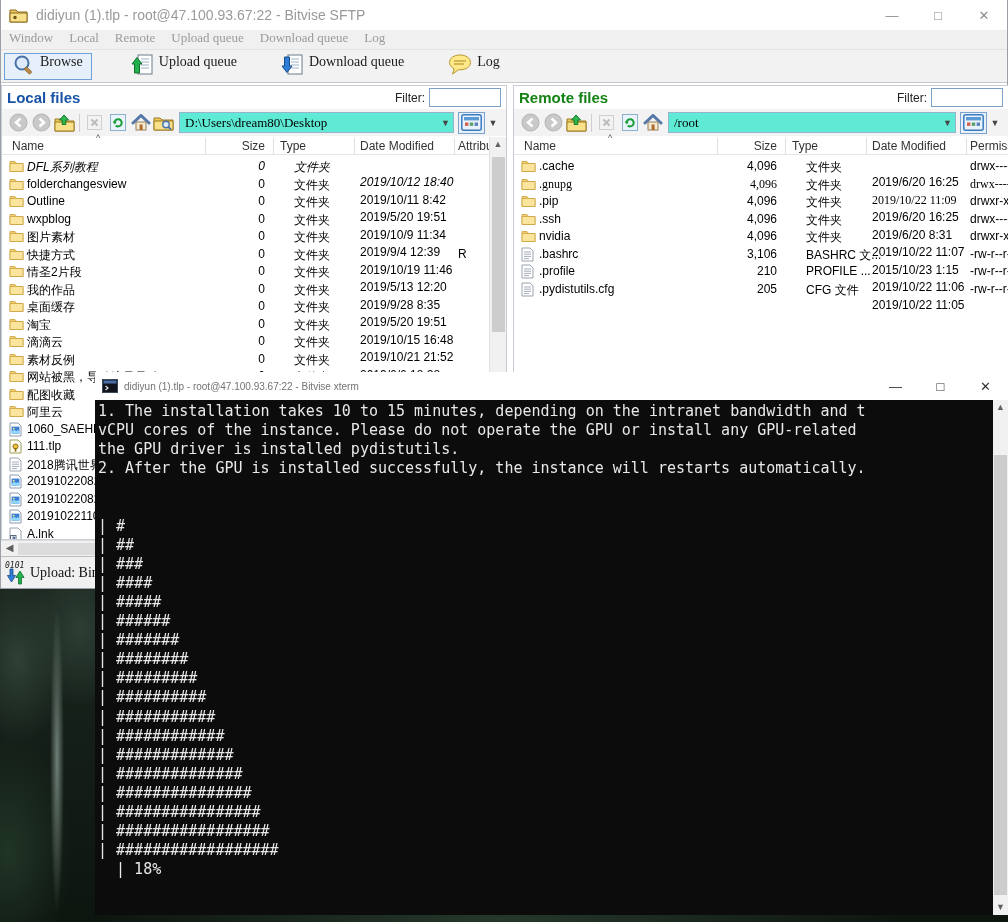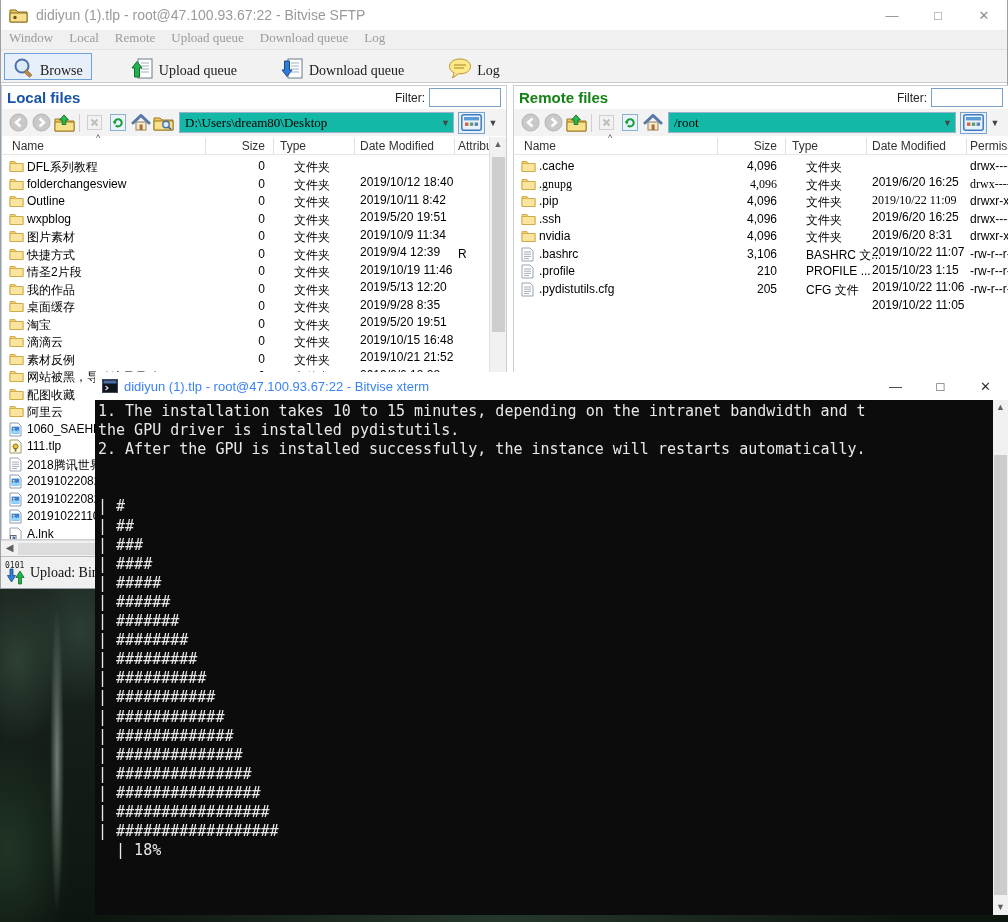--- a/index.html
+++ b/index.html
@@ -19,40 +19,40 @@
   
   .main-window { position:absolute; top:0; left:0; width:1008px; height:589px; background:#fff; border:1px solid #9aa0a6; border-top:none; z-index:1; }
   .titlebar { position:absolute; top:0; left:0; right:0; height:30px; background:#fff; display:flex; align-items:center; }
   .app-icon { margin-left:8px; width:20px; height:16px; display:inline-flex; }
   .title-text { margin-left:7px; font-size:14px; color:#9a9a9a; white-space:nowrap; }
   .win-controls { margin-left:auto; display:flex; height:30px; }
   .winbtn { width:46px; height:30px; display:flex; align-items:center; justify-content:center; font-size:13px; color:#8c8c8c; cursor:default; }
   .menubar { position:absolute; top:30px; left:0; right:0; height:20px; background:#f0f0f0; display:flex; border-bottom:1px solid #e3e3e3; }
   .menu-item { padding:0 8px; font-size:13px; color:#9b9b9b; }
   .toolbar { position:absolute; top:50px; left:0; right:0; height:33px; background:#f2f2f2; border-bottom:1px solid #c9c9c9; display:flex; align-items:center; padding-left:3px; }
-  .tbtn { display:flex; align-items:flex-end; height:27px; padding:0 8px; margin-right:26px; border:1px solid transparent; }
+  .tbtn { display:flex; align-items:flex-start; height:27px; padding:0 8px; margin-right:26px; border:1px solid transparent; }
   .tbtn.active { background:#e7f0fa; border:1px solid #6da1d8; margin-right:30px; }
   .ticon { display:inline-flex; margin-right:5px; }
   .tlabel { font-size:14px; color:#1a1a1a; white-space:nowrap; }
 
   
   .panel { position:absolute; top:85px; height:455px; background:#fff; border:1px solid #c6cdd4; overflow:hidden; }
   .local-panel { left:0; width:506px; }
   .remote-panel { left:512px; width:496px; }
   .panel-header { position:absolute; top:0; left:0; right:0; height:23px; display:flex; align-items:center; padding:0 5px; background:#fff; }
   .panel-title { font-size:15px; font-weight:bold; }
   .local-title { color:#1853a8; }
   .remote-title { color:#148214; }
   .filter-label { margin-left:auto; font-size:12px; color:#222; padding-right:4px; }
   .filter-input { width:72px; height:19px; border:1px solid #7aa0c8; font-size:12px; padding:0 2px; }
   .panel-nav { position:absolute; top:23px; left:0; right:0; height:27px; background:#f3f3f3; display:flex; align-items:center; padding:0 5px; }
   .nav-icons { display:flex; align-items:center; }
   .navbtn { display:inline-flex; align-items:center; justify-content:center; width:23px; height:22px; }
   .nav-sep { width:1px; height:18px; background:#cfcfcf; margin:0 3px; }
-  .path-combo { flex:1; height:21px; margin:0 4px; background:#14b8a6; border:1px solid #98b2cc; display:flex; align-items:center; }
+  .path-combo { flex:1; height:21px; margin:0 4px; background:#5eead4; border:1px solid #98b2cc; display:flex; align-items:center; }
   .path-text { flex:1; font-size:13px; color:#000; padding-left:5px; white-space:nowrap; overflow:hidden; }
   .combo-arrow { width:15px; text-align:center; font-size:9px; color:#444; }
   .viewbtn { width:27px; height:22px; border:1px solid #7da2ce; background:#e8f1fa; display:inline-flex; align-items:center; justify-content:center; }
   .view-arrow { width:16px; text-align:center; font-size:9px; color:#444; }
 
   .col-header { position:absolute; top:51px; left:0; right:0; height:18px; background:#fff; border-bottom:1px solid #e6e6e6; font-size:12px; color:#333; }
   .ch { position:absolute; top:2px; white-space:nowrap; }
   .ch-name { left:10px; }
   .ch-size { left:170px; width:93px; text-align:right; }
   .ch-type { left:278px;text-align:center; }
@@ -73,28 +73,28 @@
 
   .vscroll { position:absolute; top:51px; right:0; bottom:0; width:17px; background:#f1f1f1; border-left:1px solid #e0e0e0; }
   .vs-arrow { display:block; height:16px; text-align:center; font-size:9px; line-height:15px; color:#606060; }
   .vs-thumb { position:absolute; top:20px; left:2px; width:13px; height:175px; background:#cdcdcd; }
 
   .hscroll { position:absolute; top:540px; left:0; width:506px; height:16px; background:#f1f1f1; border-top:1px solid #dcdcdc; }
   .hs-arrow { position:absolute; left:0; top:0; width:17px; height:15px; text-align:center; font-size:10px; line-height:14px; color:#606060; }
   .hs-thumb { position:absolute; left:17px; top:2px; width:230px; height:12px; background:#dcdcdc; }
 
   .statusbar { position:absolute; top:556px; left:0; right:0; height:32px; background:#f0f0f0; border-top:1px solid #bdbdbd; display:flex; align-items:center; padding-left:3px; }
-  .status-icon { display:inline-flex; margin-right:3px; }
+  .status-icon { display:inline-flex; margin-right:3px;font-style:italic; }
   .status-text { font-size:14px; color:#111; white-space:nowrap; }
 
   
   .terminal-window { position:absolute; top:372px; left:95px; width:913px; height:543px; background:#0c0c0c; z-index:10; }
   .term-titlebar { position:absolute; top:0; left:0; right:0; height:28px; background:#fff; display:flex; align-items:center; }
   .term-icon { margin-left:7px; display:inline-flex; }
-  .term-title { margin-left:6px; font-size:13px; color:#3b82f6; white-space:nowrap; }
+  .term-title { margin-left:6px; font-size:10px; color:#737373; white-space:nowrap; }
   .term-controls { margin-left:auto; display:flex; height:28px; }
   .term-winbtn { width:45px; height:28px; display:flex; align-items:center; justify-content:center; font-size:13px; color:#333; }
   .term-body { position:absolute; top:28px; left:0; right:15px; bottom:0; padding:2px 16px 0 3px; overflow:hidden; }
   .term-line { height:19.1px; line-height:19.1px; font-size:15px; color:#e8e8e8; white-space:pre; font-family:"DejaVu Sans Mono",monospace; }
   .term-scroll { position:absolute; top:28px; right:0; bottom:0; width:15px; background:#f1f1f1; }
   .ts-arrow { position:absolute; left:0; width:15px; height:15px; text-align:center; font-size:9px; line-height:14px; color:#606060; }
   .ts-up { top:0; }
   .ts-down { bottom:0; }
   .ts-thumb { position:absolute; top:55px; left:1px; width:13px; height:440px; background:#cdcdcd; }
 </style>
@@ -259,21 +259,21 @@
           <span class="ch ch-type">Type</span>
           <span class="ch ch-date">Date Modified</span>
           <span class="ch ch-extra">Attribu</span>
           <span class="ch-sep" style="left: 203px;"></span>
           <span class="ch-sep" style="left: 271px;"></span>
           <span class="ch-sep" style="left: 352px;"></span>
           <span class="ch-sep" style="left: 452px;"></span>
           <span class="sort-caret">^</span>
         </div>
       <div class="file-list" id="local-list">
-          <div class="file-row" style="top: 3px;">
+          <div class="file-row" style="top: 3px; font-style: italic;">
             <span class="f-icon">
               <svg width="15" height="13" viewBox="0 0 15 13">
                 <path d="M1 2.5h5l1.5 2H14v8H1z" fill="#f3cf72" stroke="#caa23c" stroke-width="0.8"></path>
                 <path d="M1 4.5h13v8H1z" fill="#fbe49c" stroke="#caa23c" stroke-width="0.8"></path>
               </svg>
             </span>
             <span class="f-name">DFL系列教程</span>
             <span class="f-size">0</span>
             <span class="f-type">文件夹</span>
             <span class="f-date">2019/10/12 18:40</span>
@@ -801,20 +801,21 @@
         </span>
       <span class="term-title">didiyun (1).tlp - root@47.100.93.67:22 - Bitvise xterm</span>
       <span class="term-controls">
         <span class="term-winbtn">—</span>
         <span class="term-winbtn">□</span>
         <span class="term-winbtn">✕</span>
       </span>
     </div>
     <div class="term-body" id="term-body">
         <div class="term-line">1. The installation takes 10 to 15 minutes, depending on the intranet bandwidth and t</div>
+        <div class="term-line">vCPU cores of the instance. Please do not operate the GPU or install any GPU-related</div>
         <div class="term-line">the GPU driver is installed pydistutils.</div>
         <div class="term-line">2. After the GPU is installed successfully, the instance will restarts automatically.</div>
         <div class="term-line"></div>
         <div class="term-line"></div>
         <div class="term-line">| #</div>
         <div class="term-line">| ##</div>
         <div class="term-line">| ###</div>
         <div class="term-line">| ####</div>
         <div class="term-line">| #####</div>
         <div class="term-line">| ######</div>

